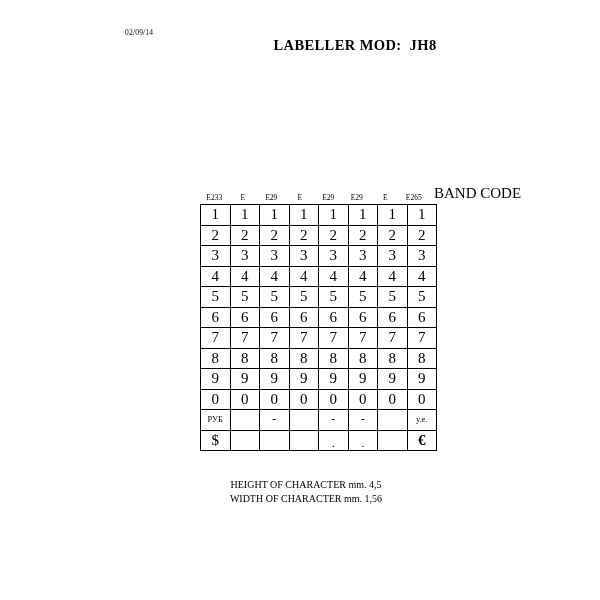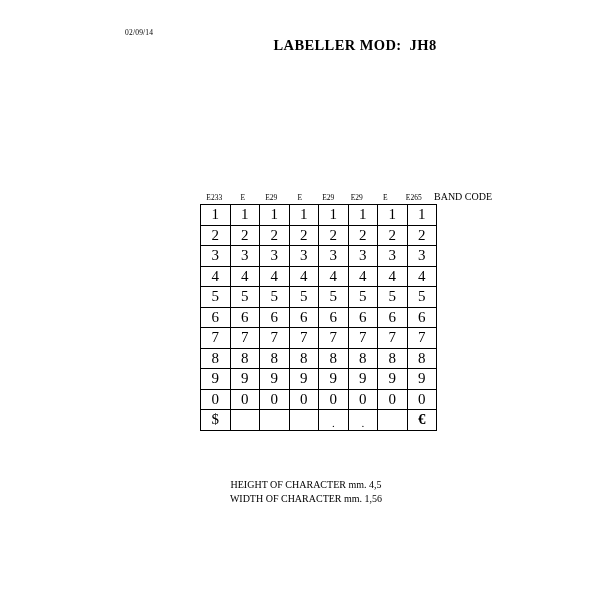--- a/index.html
+++ b/index.html
@@ -58,21 +58,21 @@
     margin-bottom: 2px;
   }
   .col-header {
     width: 28.5px;
     text-align: center;
     font-size: 7.5px;
     font-family: "Liberation Serif", serif;
   }
   .band-code {
     margin-left: 6px;
-    font-size: 10px;
+    font-size: 15px;
     font-family: "Liberation Serif", serif;
     white-space: nowrap;
     align-self: flex-end;
     text-align: center;
   }
   table.grid {
     border-collapse: collapse;
     table-layout: fixed;
     width: 228px;
   }
@@ -238,20 +238,30 @@
           <td>0</td>
           <td>0</td>
           <td>0</td>
           <td>0</td>
           <td>0</td>
           <td>0</td>
           <td>0</td>
           <td>0</td>
         </tr>
         <tr>
+          <td class="small">РУБ</td>
+          <td></td>
+          <td class="dash">-</td>
+          <td></td>
+          <td class="dash">-</td>
+          <td class="dash">-</td>
+          <td></td>
+          <td class="small">у.е.</td>
+        </tr>
+        <tr>
           <td>$</td>
           <td></td>
           <td></td>
           <td></td>
           <td class="dot">.</td>
           <td class="dot">.</td>
           <td></td>
           <td class="euro">€</td>
         </tr>
       </tbody>

